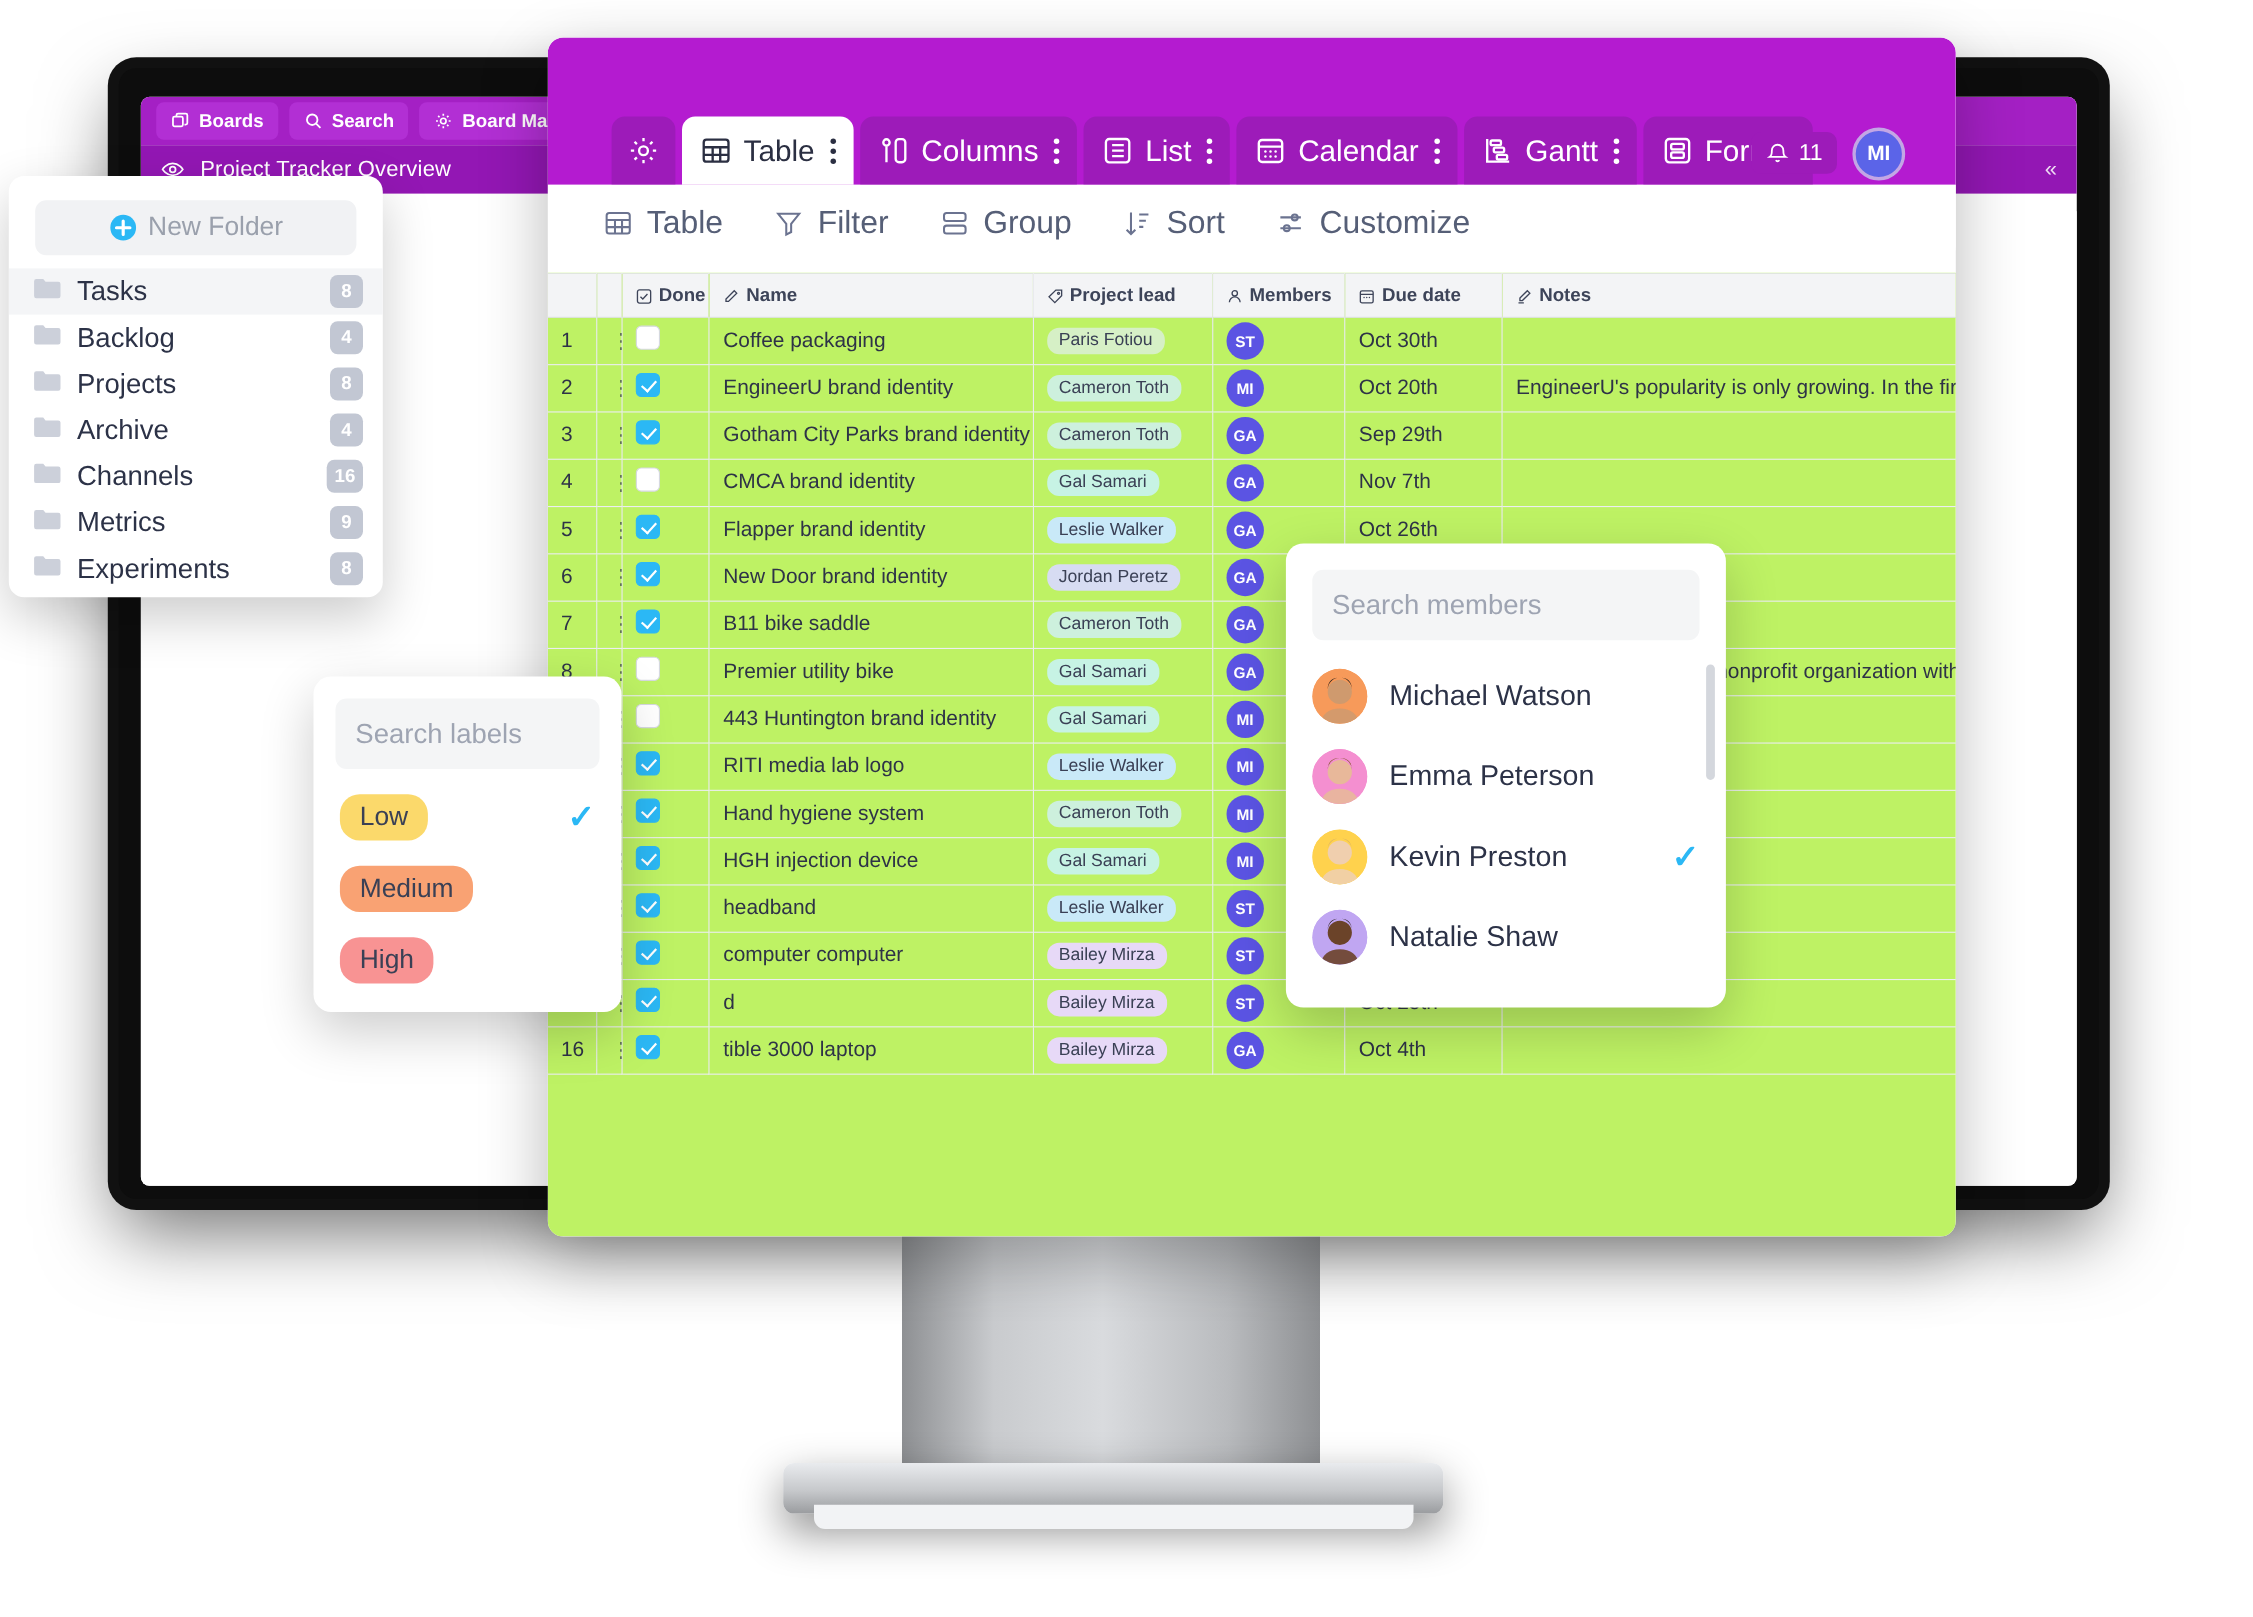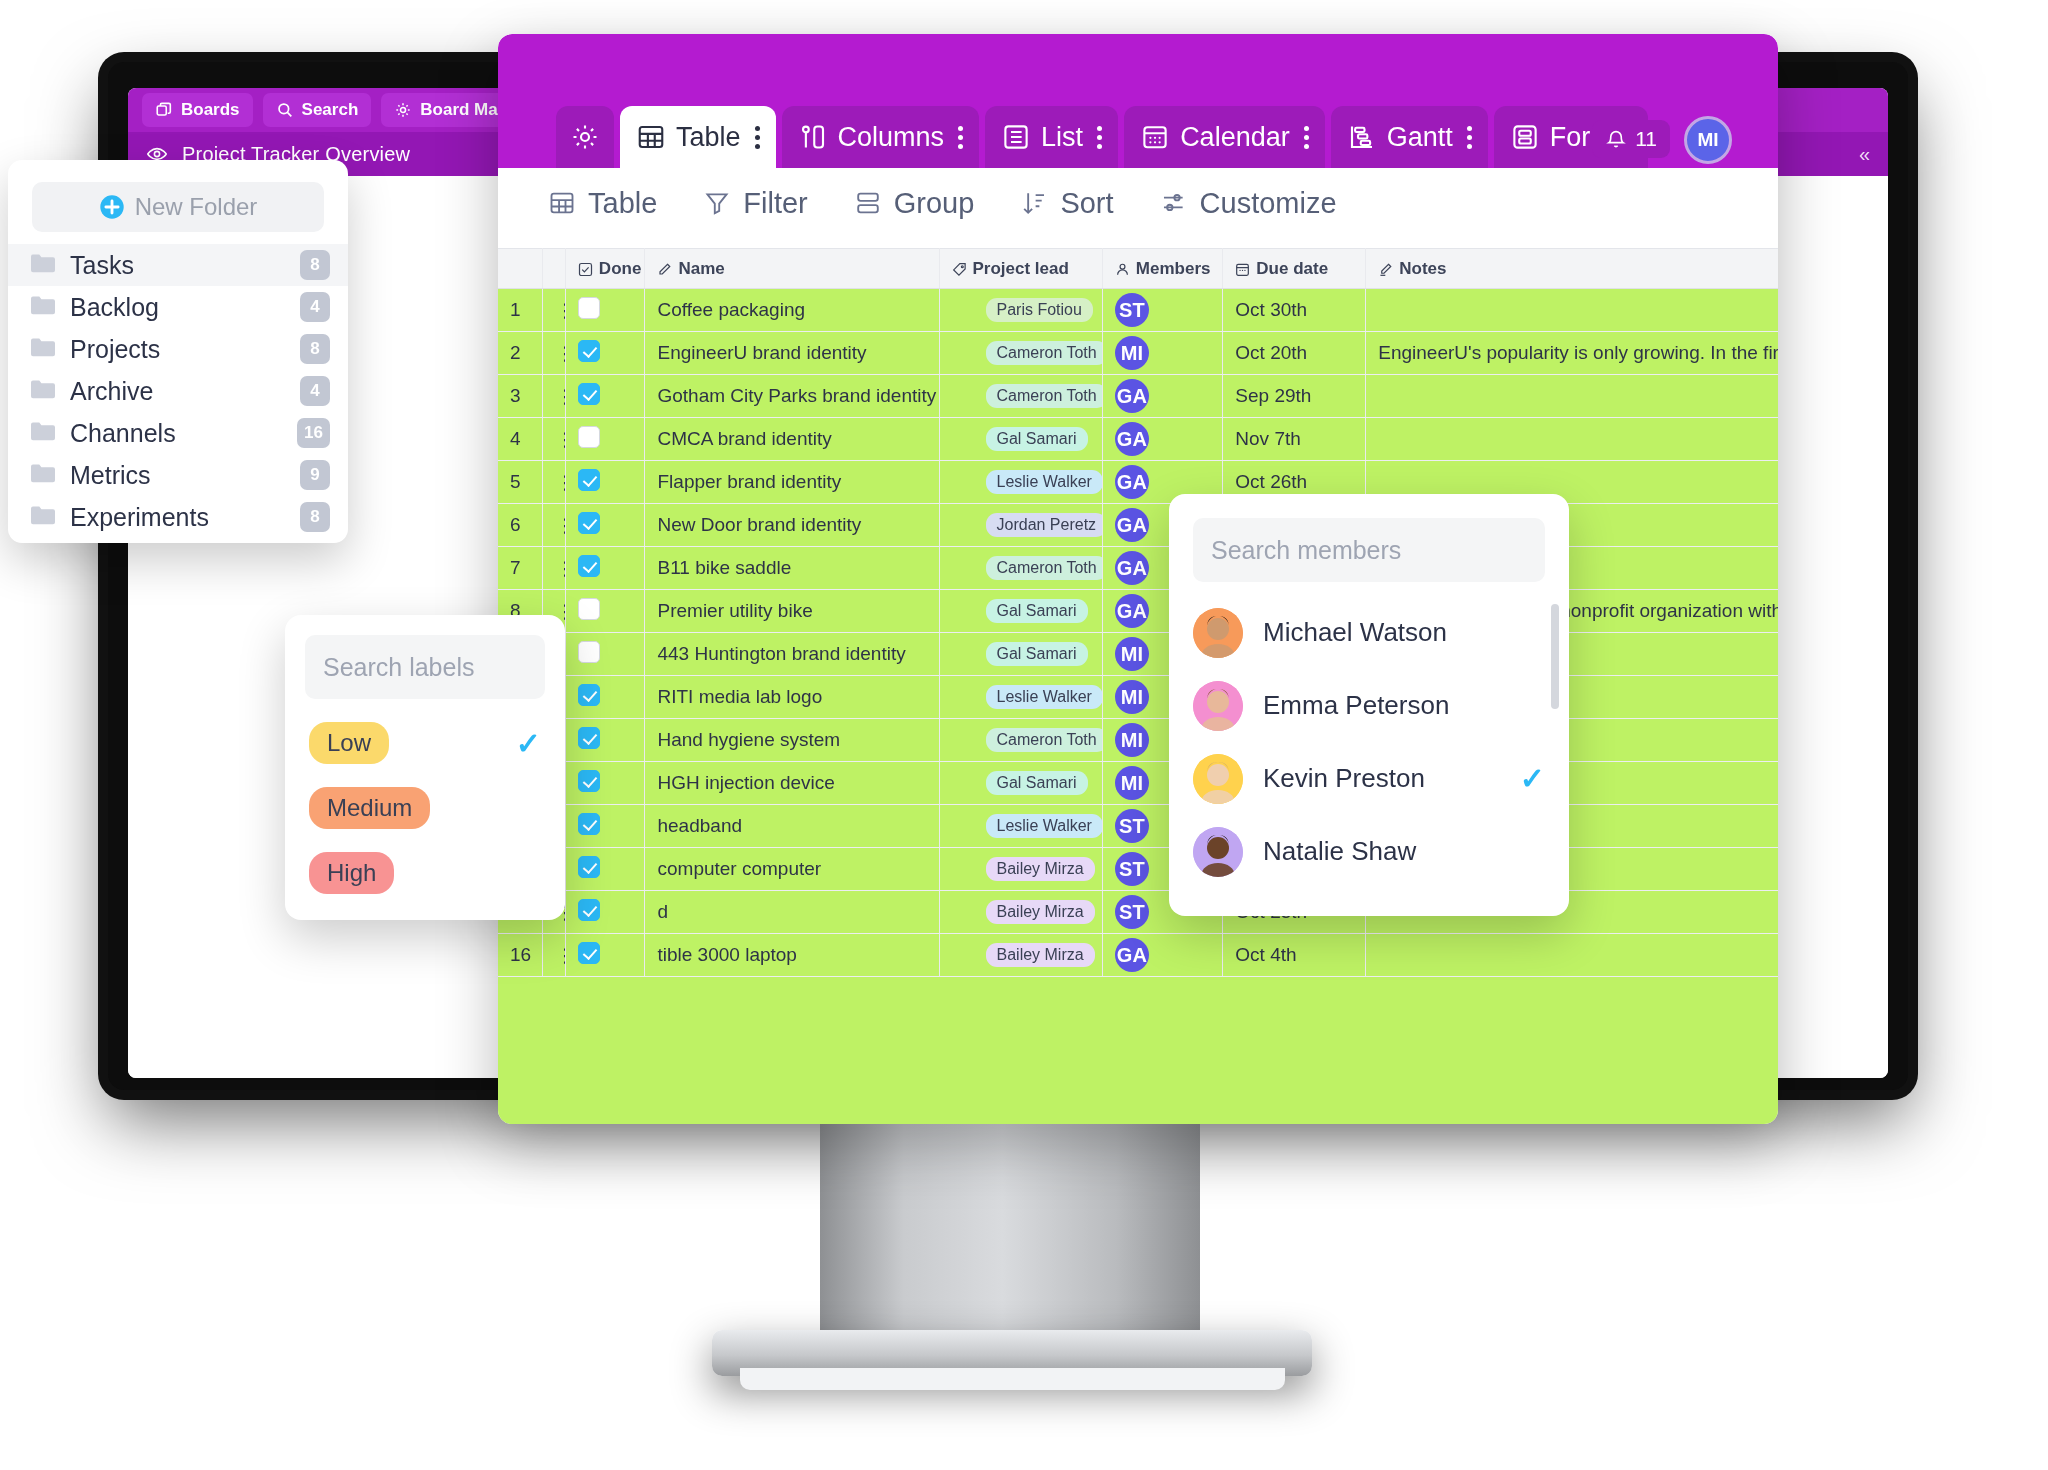--- a/index.html
+++ b/index.html
@@ -146,24 +146,24 @@
     display:inline-block;
   }
   .chk.on {
     background:#2bb8f5; border-color:#2bb8f5; position:relative;
   }
   .chk.on:after {
     content:""; position:absolute; left:7px; top:3px; width:6px; height:11px;
     border:solid #fff; border-width:0 2.5px 2.5px 0; transform:rotate(42deg);
   }
   .pill {
-    display:inline-block; padding:3px 11px; border-radius:11px; font-size:16px; color:#3a4055;margin-left:34px;
+    display:inline-block; padding:3px 11px; border-radius:11px; font-size:16px; color:#3a4055;
   }
   .mav {
-    width:34px; height:34px; border-radius:50%; color:#fff; font-size:20px; font-weight:700;
+    width:34px; height:34px; border-radius:50%; color:#fff; font-size:14px; font-weight:700;
     display:flex; align-items:center; justify-content:center;
   }
   td.notes { color:#39405a; font-size:18px; }
 
   
   .folders {
     position:absolute; left:8px; top:160px; width:340px; height:383px;
     background:#fff; border-radius:14px; box-shadow:0 18px 46px rgba(0,0,0,.20);
     overflow:hidden;
   }

